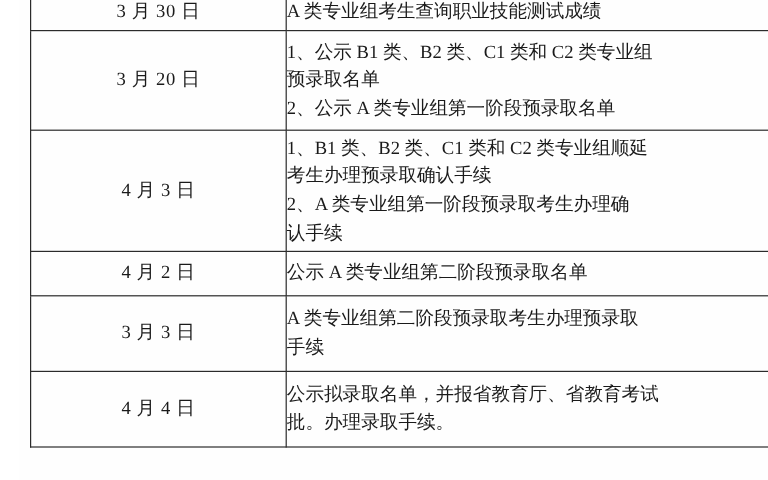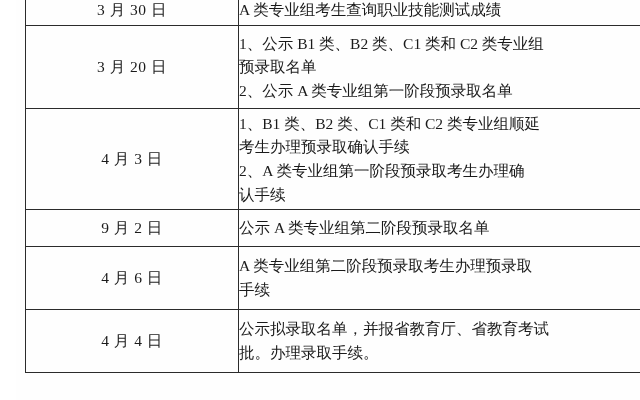--- a/index.html
+++ b/index.html
@@ -115,28 +115,28 @@
         <td class="date-cell">4 月 3 日</td>
         <td class="desc-cell">
           <span class="desc-line">1、B1 类、B2 类、C1 类和 C2 类专业组顺延</span>
           <span class="desc-line">考生办理预录取确认手续</span>
           <span class="desc-line">2、A 类专业组第一阶段预录取考生办理确</span>
           <span class="desc-line">认手续</span>
         </td>
       </tr>
 
       <tr class="r3">
-        <td class="date-cell">9 月 2 日</td>
+        <td class="date-cell">4 月 2 日</td>
         <td class="desc-cell">
           <span class="desc-line">公示 A 类专业组第二阶段预录取名单</span>
         </td>
       </tr>
 
       <tr class="r4">
-        <td class="date-cell">4 月 6 日</td>
+        <td class="date-cell">3 月 3 日</td>
         <td class="desc-cell">
           <span class="desc-line">A 类专业组第二阶段预录取考生办理预录取</span>
           <span class="desc-line">手续</span>
         </td>
       </tr>
 
       <tr class="r5">
         <td class="date-cell">4 月 4 日</td>
         <td class="desc-cell">
           <span class="desc-line">公示拟录取名单，并报省教育厅、省教育考试</span>

